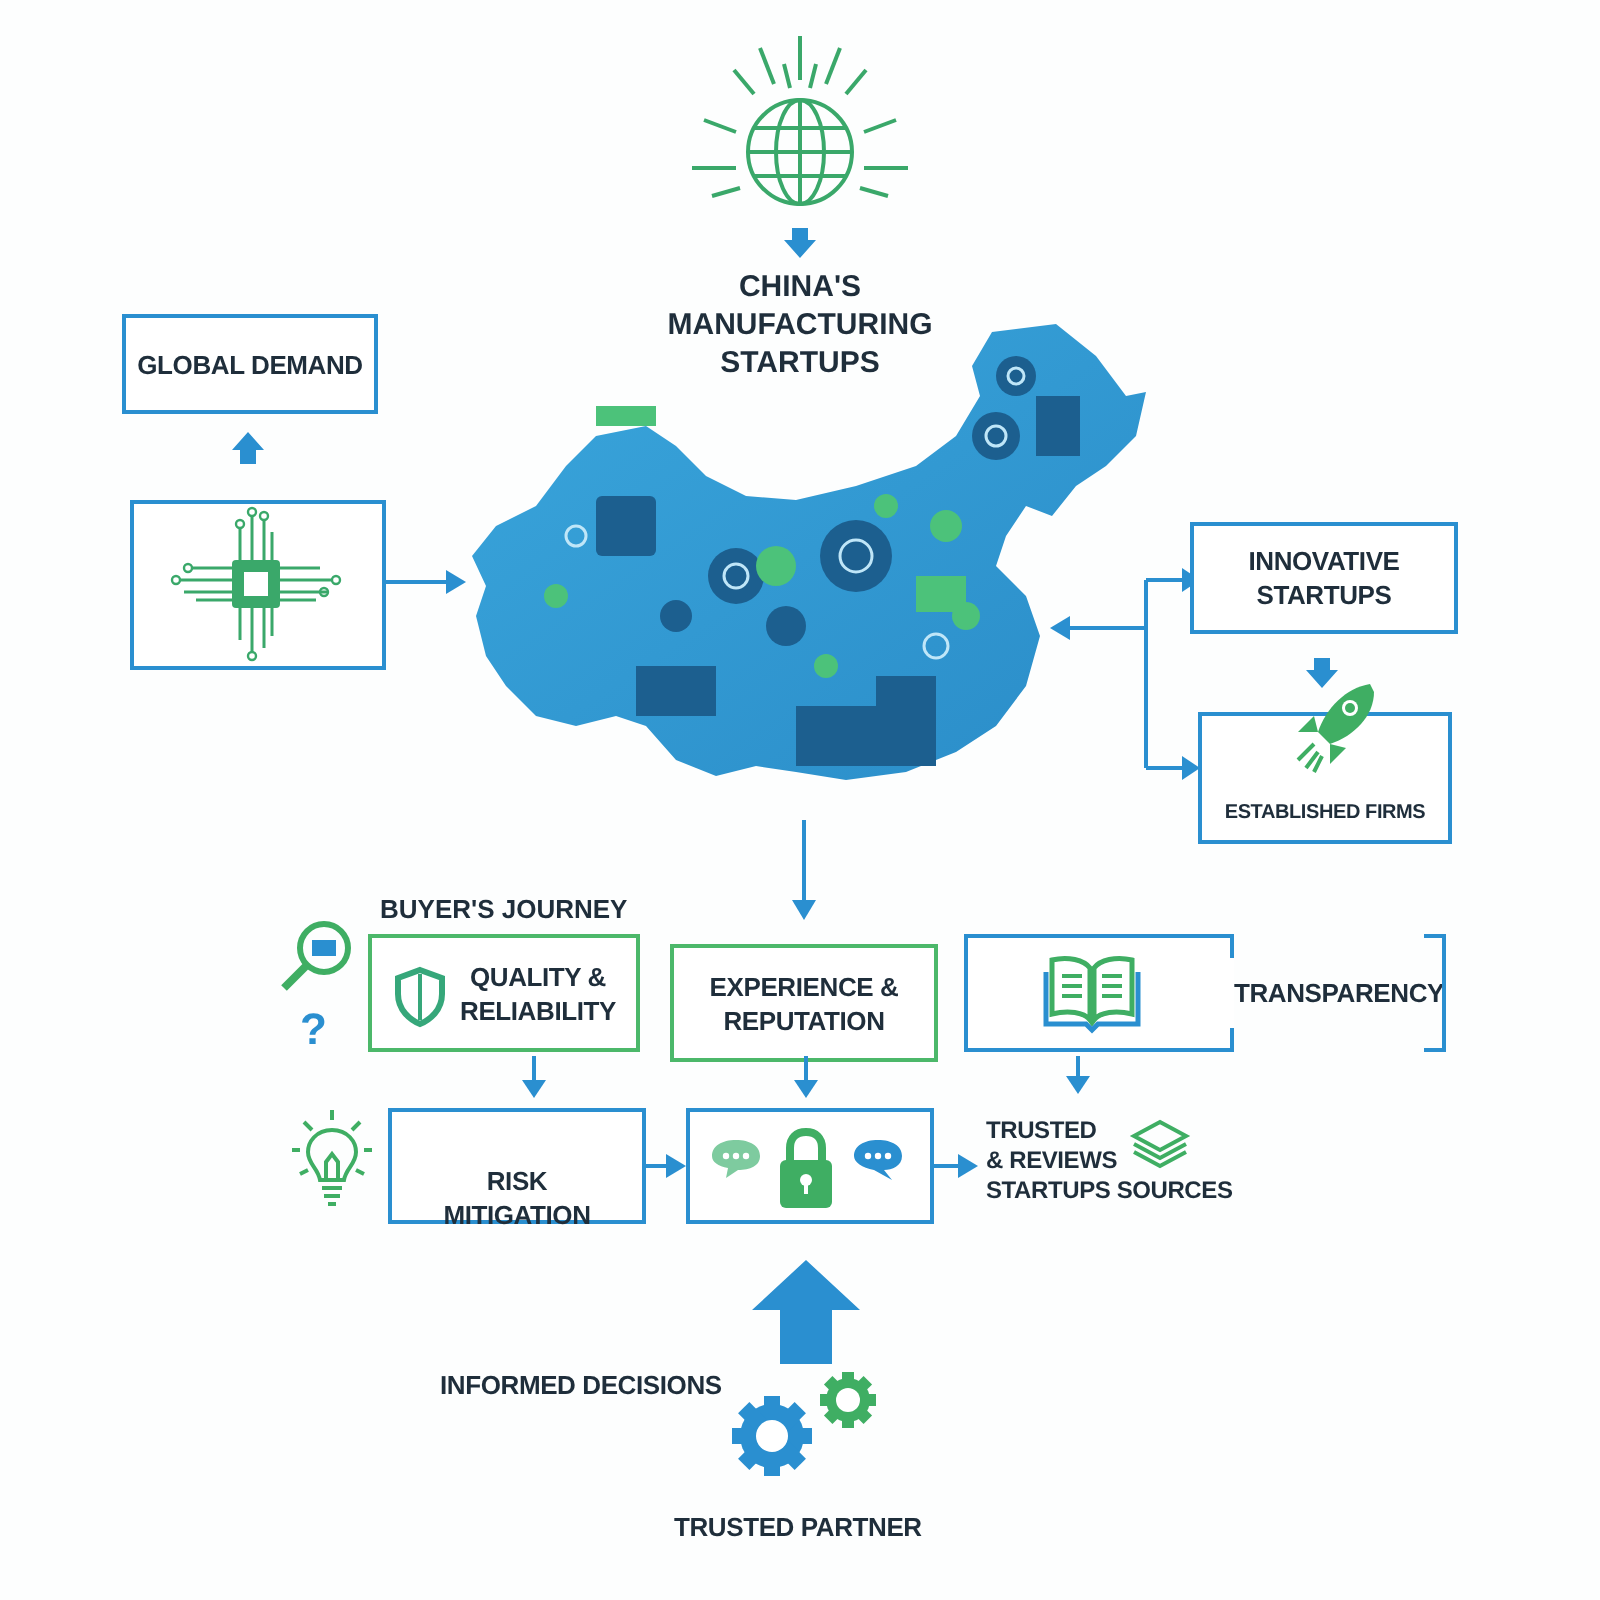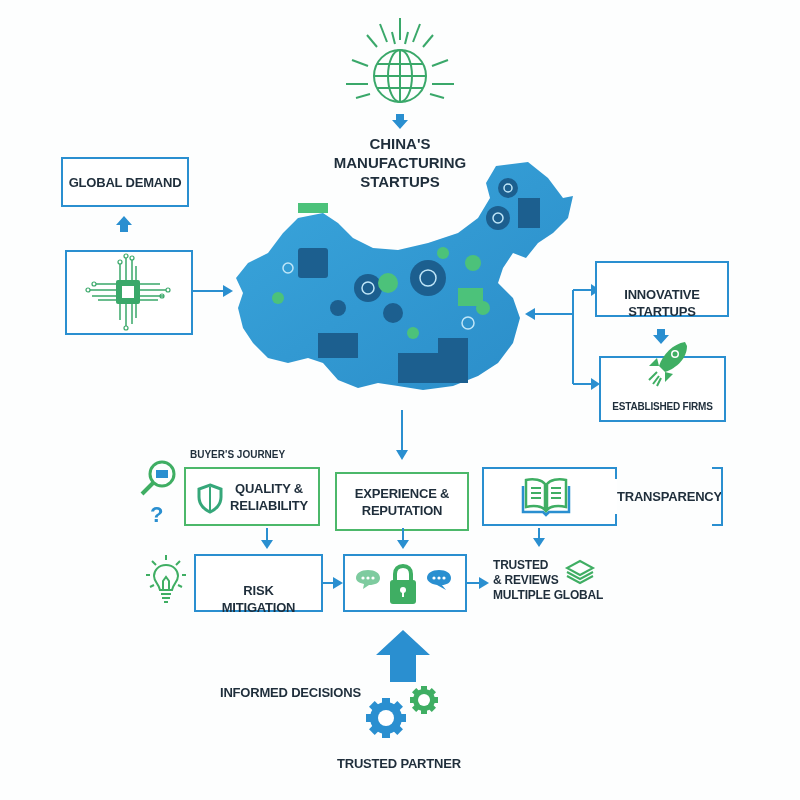--- a/index.html
+++ b/index.html
@@ -123,21 +123,21 @@
 <svg style="left:525px;top:288px" width="75" height="100">
   <line x1="48" y1="2" x2="48" y2="96" stroke="#2a8fd0" stroke-width="2"></line>
   <line x1="48" y1="2" x2="68" y2="2" stroke="#2a8fd0" stroke-width="2"></line>
   <path d="M66 -4 L75 2 L66 8 Z" fill="#2a8fd0"></path>
   <line x1="48" y1="96" x2="68" y2="96" stroke="#2a8fd0" stroke-width="2"></line>
   <path d="M66 90 L75 96 L66 102 Z" fill="#2a8fd0"></path>
   <line x1="8" y1="26" x2="48" y2="26" stroke="#2a8fd0" stroke-width="2"></line>
   <path d="M10 20 L0 26 L10 32 Z" fill="#2a8fd0"></path>
 </svg>
 <div class="box blue" style="left:595px;top:261px;width:134px;height:56px;">
-  <div class="lbl" style="padding-top:23px;">
+  <div class="lbl" style="padding-top:9px;">
     <div>INNOVATIVE</div>
     <div>STARTUPS</div>
   </div>
 </div>
 <svg style="left:653px;top:329px" width="16" height="16">
   <path d="M4 0 H12 V6 H16 L8 15 L0 6 H4 Z" fill="#2a8fd0"></path>
 </svg>
 <div class="box blue" style="left:599px;top:356px;width:127px;height:66px;">
   <div class="lbl" style="padding-top:40px;font-size:10px;">ESTABLISHED FIRMS</div>
 </div>
@@ -147,21 +147,21 @@
     <circle cx="30" cy="14" r="2.5" fill="#3fae63"></circle>
   <path d="M14 26 L4 26 L12 18 Z M20 32 L20 42 L28 34 Z" fill="#3fae63"></path>
   <path d="M12 32 L4 40 M14 36 L8 44 M16 38 L12 46" stroke="#3fae63" stroke-width="2"></path>
 </svg>
 
 <svg style="left:396px;top:410px" width="12" height="52">
   <line x1="6" y1="0" x2="6" y2="42" stroke="#2a8fd0" stroke-width="2"></line>
   <path d="M0 40 L6 50 L12 40 Z" fill="#2a8fd0"></path>
 </svg>
 
-<div class="abs title" style="left:190px;top:445px;width:135px;font-size:10px;text-align:left;">BUYER'S JOURNEY</div>
+<div class="abs title" style="left:190px;top:445px;width:135px;font-size:13px;text-align:left;">BUYER'S JOURNEY</div>
 <svg style="left:138px;top:458px" width="40" height="68" viewBox="0 0 40 68">
   <circle cx="24" cy="16" r="12" fill="none" stroke="#3fae63" stroke-width="3"></circle>
   <rect x="18" y="12" width="12" height="8" fill="#2a8fd0"></rect>
   <line x1="15" y1="25" x2="4" y2="36" stroke="#3fae63" stroke-width="4"></line>
   <text x="12" y="64" font-size="22" font-weight="bold" fill="#2a8fd0" font-family="Liberation Sans, sans-serif">?</text>
 </svg>
 <div class="box green" style="left:184px;top:467px;width:136px;height:59px;">
   <div class="lbl" style="position:absolute;left:44px;top:11px;">
     <div>QUALITY &amp;</div>
     <div>RELIABILITY</div>
@@ -242,21 +242,21 @@
     <circle cx="13" cy="10" r="1.6" fill="#fff"></circle>
     <circle cx="18" cy="10" r="1.6" fill="#fff"></circle>
 </svg>
 <svg style="left:467px;top:577px" width="22" height="12">
   <line x1="0" y1="6" x2="14" y2="6" stroke="#2a8fd0" stroke-width="2"></line>
   <path d="M12 0 L22 6 L12 12 Z" fill="#2a8fd0"></path>
 </svg>
 <div class="abs lbl" style="left:493px;top:558px;text-align:left;font-size:12px;line-height:15px;">
   <div>TRUSTED</div>
   <div>&amp; REVIEWS</div>
-  <div>MULTIPLE GLOBAL</div>
+  <div>STARTUPS SOURCES</div>
 </div>
 <svg style="left:565px;top:559px" width="30" height="28" viewBox="0 0 30 28">
   <g fill="none" stroke="#3fae63" stroke-width="2">
     <path d="M15 2 L28 9 L15 16 L2 9 Z"></path>
     <path d="M2 13 L15 20 L28 13"></path>
     <path d="M2 17 L15 24 L28 17"></path>
   </g>
 </svg>
 
 <svg style="left:374px;top:630px" width="58" height="52" viewBox="0 0 58 52">

